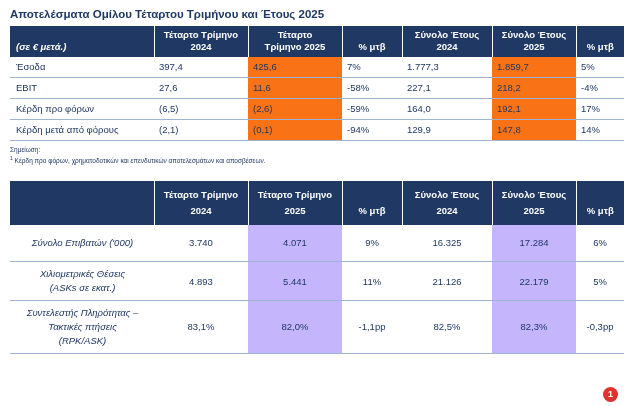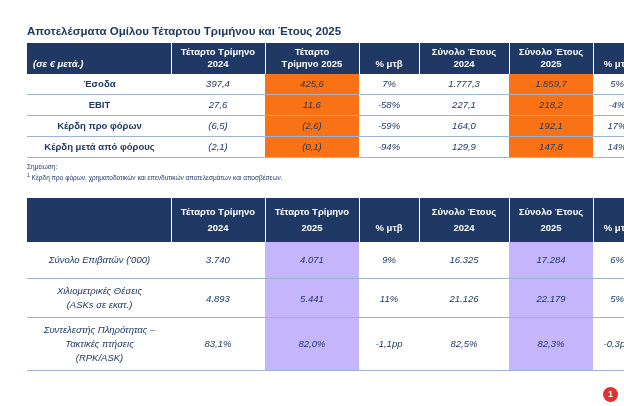--- a/index.html
+++ b/index.html
@@ -11,21 +11,21 @@
     width: 624px;
     height: 406px;
     font-family: "Liberation Sans", sans-serif;
     color: #1a3a6b;
     position: relative;
     overflow: hidden;
   }
   .page {
     width: 624px;
     height: 406px;
-    padding: 17px;
+    padding: 0;
     box-sizing: border-box;
     position: relative;
   }
   .doc-title {
     font-size: 11.5px;
     font-weight: bold;
     color: #1f3864;
     padding: 8px 0 6px 10px;
   }
   table {
@@ -66,27 +66,25 @@
     padding-left: 6px;
   }
   .tbl1 td {
     border-bottom: 1px solid #9fb4d4;
     padding: 3px 5px;
     font-size: 9.5px;
     color: #1f3864;
     height: 14px;
   }
   .tbl1 td.label {
-    text-align: center;
+    text-align: left;
     padding-left: 6px;
-    font-weight: bold;
   }
   .tbl1 td.num {
-    text-align: center;
-    font-style: italic;
+    text-align: left;
   }
   .tbl1 tr.shade td.sh {
     background: #f97316;
   }
   .tbl1 tr:first-child td { border-top: none; }
 
   
   .note {
     margin-left: 10px;
     margin-top: 4px;
@@ -125,21 +123,20 @@
   .tbl2 th.first {
     border-left: none;
   }
   .tbl2 td {
     border-bottom: 1px solid #9fb4d4;
     padding: 5px 5px;
     font-size: 9.5px;
     color: #1f3864;
     height: 26px;
     vertical-align: middle;
-    font-style: italic;
   }
   .tbl2 td.label {
     text-align: center;
     padding-left: 6px;
     font-style: italic;
     line-height: 1.5;
   }
   .tbl2 td.num { text-align: center; }
   .tbl2 td.sh { background: #c4b5fd; }
   .tbl2 td.last-label { line-height: 1.45; }

